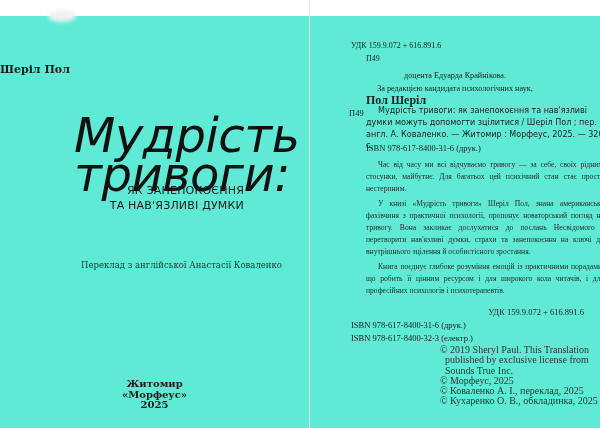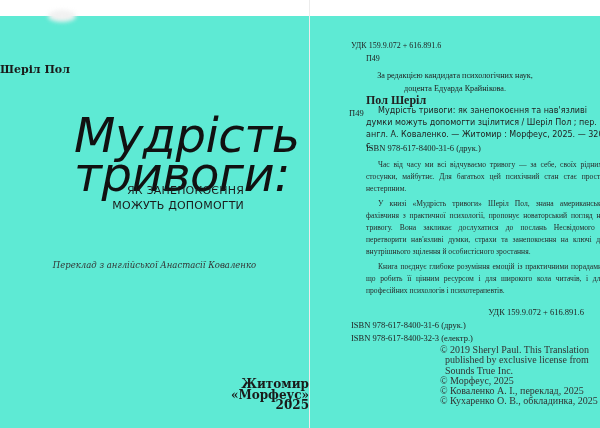--- a/index.html
+++ b/index.html
@@ -31,26 +31,27 @@
       font-family: "DejaVu Sans", sans-serif; font-style: italic;
       font-size: 48px; line-height: 39px; letter-spacing: -0.5px; color: #111;
     }
     .subtitle {
       position: absolute; right: 65px; top: 168px; text-align: right;
       font-family: "DejaVu Sans", sans-serif; font-size: 11px; line-height: 14.5px;
       letter-spacing: 0.2px; color: #1a1a1a;
     }
     .translator {
       position: absolute; left: 0; width: 309px; top: 244px; text-align: center;
-      font-family: "DejaVu Serif", serif; font-style: italic; font-size: 8.5px;
+      font-family: "DejaVu Serif", serif; font-size: 8.5px;
       color: #333;
+      padding-left: 27px;
     }
     .imprint {
-      position: absolute; left: 0; width: 309px; top: 363px; text-align: right;
-      font-family: "DejaVu Serif", serif; font-weight: bold; font-size: 12px;
+      position: absolute; left: 0; width: 309px; top: 363px; text-align: center;
+      font-family: "DejaVu Serif", serif; font-weight: bold; font-size: 10px;
       line-height: 10.5px;
     }
 
     
     .r { position: absolute; font-family: "Liberation Serif", serif; font-size: 8px; color: #222; white-space: nowrap; }
     .udk-top { left: 41px; top: 25px; }
     .bbk-top { left: 56px; top: 38px; }
     .editor { left: 0; width: 290px; top: 53px; text-align: center; line-height: 13px; font-size: 8.2px; }
     .author-heading { left: 56px; top: 77px; font-weight: bold; font-size: 12px; }
     .bbk-left { left: 39px; top: 92px; font-size: 8.5px; }
@@ -80,38 +81,38 @@
 <div class="spread">
   <div class="page page-left">
     <div class="smudge"></div>
     <div class="author">Шеріл Пол</div>
     <div class="title">
       <div>Мудрість</div>
       <div>тривоги:</div>
     </div>
     <div class="subtitle">
       <div>ЯК ЗАНЕПОКОЄННЯ</div>
-      <div>МОЖУТЬ ДОПОМОГТИ</div>
+      <div>ТА НАВ'ЯЗЛИВІ ДУМКИ</div>
     </div>
     <div class="translator">Переклад з англійської Анастасії Коваленко</div>
     <div class="imprint">
       <div>Житомир</div>
       <div>«Морфеус»</div>
       <div>2025</div>
     </div>
   </div>
 
   <div class="gutter"></div>
 
   <div class="page page-right">
     <div class="r udk-top">УДК 159.9.072 + 616.891.6</div>
     <div class="r bbk-top">П49</div>
     <div class="r editor">
+      <div>доцента Едуарда Крайнікова.</div>
       <div>За редакцією кандидата психологічних наук,</div>
-      <div>доцента Едуарда Крайнікова.</div>
     </div>
     <div class="r author-heading">Пол Шеріл</div>
     <div class="r bbk-left">П49</div>
     <div class="r biblio">Мудрість тривоги: як занепокоєння та нав'язливі думки можуть допомогти зцілитися / Шеріл Пол ; пер. з англ. А. Коваленко. — Житомир : Морфеус, 2025. — 320 с.</div>
     <div class="r isbn-inline">ISBN 978-617-8400-31-6 (друк.)</div>
     <div class="r annotation">
       <p>Час від часу ми всі відчуваємо тривогу — за себе, своїх рідних, стосунки, майбутнє. Для багатьох цей психічний стан стає просто нестерпним.</p>
       <p>У книзі «Мудрість тривоги» Шеріл Пол, знана американська фахівчиня з практичної психології, пропонує новаторський погляд на тривогу. Вона закликає дослухатися до послань Несвідомого і перетворити нав'язливі думки, страхи та занепокоєння на ключі до внутрішнього зцілення й особистісного зростання.</p>
       <p>Книга поєднує глибоке розуміння емоцій із практичними порадами, що робить її цінним ресурсом і для широкого кола читачів, і для професійних психологів і психотерапевтів.</p>
     </div>

